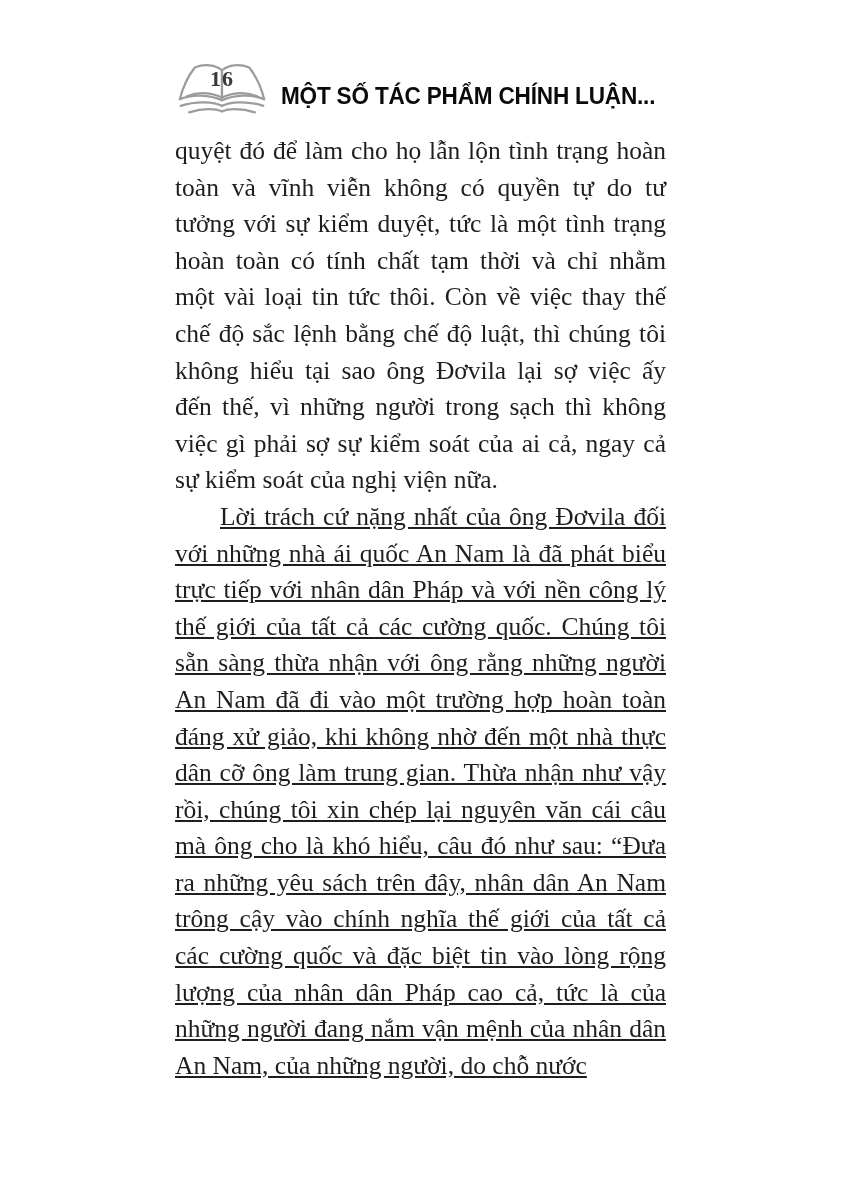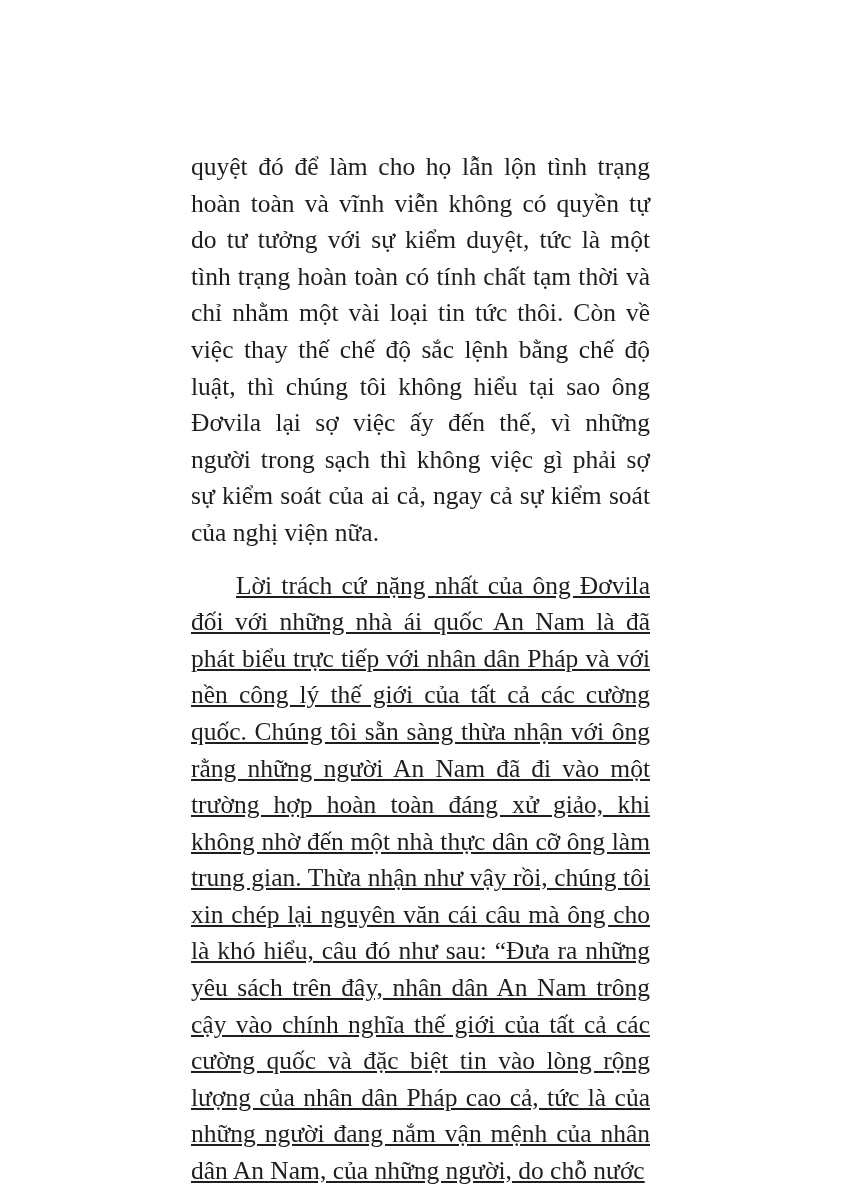--- a/index.html
+++ b/index.html
@@ -63,27 +63,43 @@
     position:absolute;
     left:175px;
     top:133px;
     width:491px;
     font-size:25.5px;
     line-height:36.6px;
     color:var(--text);
     text-align:justify;
     text-justify:inter-word;
   }
-  .para{ margin:16px; }
+  .para{ margin:0; }
   .para.indent{ text-indent:45px;text-decoration:underline; }
 </style>
 </head>
 <body>
 
 <div class="page">
 
+  <header class="running-head">
+    <div class="pagenum-icon">
+      <svg viewBox="0 0 100 64" aria-hidden="true">
+        <g fill="none" stroke="#9c9c9c" stroke-width="2.4" stroke-linejoin="round" stroke-linecap="round">
+          <path d="M50 12 C43 6 31 5 21 9 C13 19 8 31 5 43 C18 37 37 38 50 44 Z" fill="#ffffff"></path>
+          <path d="M50 12 C57 6 69 5 79 9 C87 19 92 31 95 43 C82 37 63 38 50 44 Z" fill="#ffffff"></path>
+          <path d="M12 40 C24 35 38 36 50 41"></path>
+          <path d="M88 40 C76 35 62 36 50 41"></path>
+          <path d="M6 50 C24 44 42 46 50 50 C58 46 76 44 94 50"></path>
+          <path d="M15 57 C30 52 44 53 50 56 C56 53 70 52 85 57"></path>
+        </g>
+      </svg>
+      <span class="pagenum">16</span>
+    </div>
+    <div class="running-title">MỘT SỐ TÁC PHẨM CHÍNH LUẬN...</div>
+  </header>
 
   <main class="body-text">
     <p class="para">quyệt đó để làm cho họ lẫn lộn tình trạng hoàn toàn và vĩnh viễn không có quyền tự do tư tưởng với sự kiểm duyệt, tức là một tình trạng hoàn toàn có tính chất tạm thời và chỉ nhằm một vài loại tin tức thôi. Còn về việc thay thế chế độ sắc lệnh bằng chế độ luật, thì chúng tôi không hiểu tại sao ông Đơvila lại sợ việc ấy đến thế, vì những người trong sạch thì không việc gì phải sợ sự kiểm soát của ai cả, ngay cả sự kiểm soát của nghị viện nữa.</p>
     <p class="para indent">Lời trách cứ nặng nhất của ông Đơvila đối với những nhà ái quốc An Nam là đã phát biểu trực tiếp với nhân dân Pháp và với nền công lý thế giới của tất cả các cường quốc. Chúng tôi sẵn sàng thừa nhận với ông rằng những người An Nam đã đi vào một trường hợp hoàn toàn đáng xử giảo, khi không nhờ đến một nhà thực dân cỡ ông làm trung gian. Thừa nhận như vậy rồi, chúng tôi xin chép lại nguyên văn cái câu mà ông cho là khó hiểu, câu đó như sau: “Đưa ra những yêu sách trên đây, nhân dân An Nam trông cậy vào chính nghĩa thế giới của tất cả các cường quốc và đặc biệt tin vào lòng rộng lượng của nhân dân Pháp cao cả, tức là của những người đang nắm vận mệnh của nhân dân An Nam, của những người, do chỗ nước</p>
   </main>
 
 </div>
 
 </body></html>

